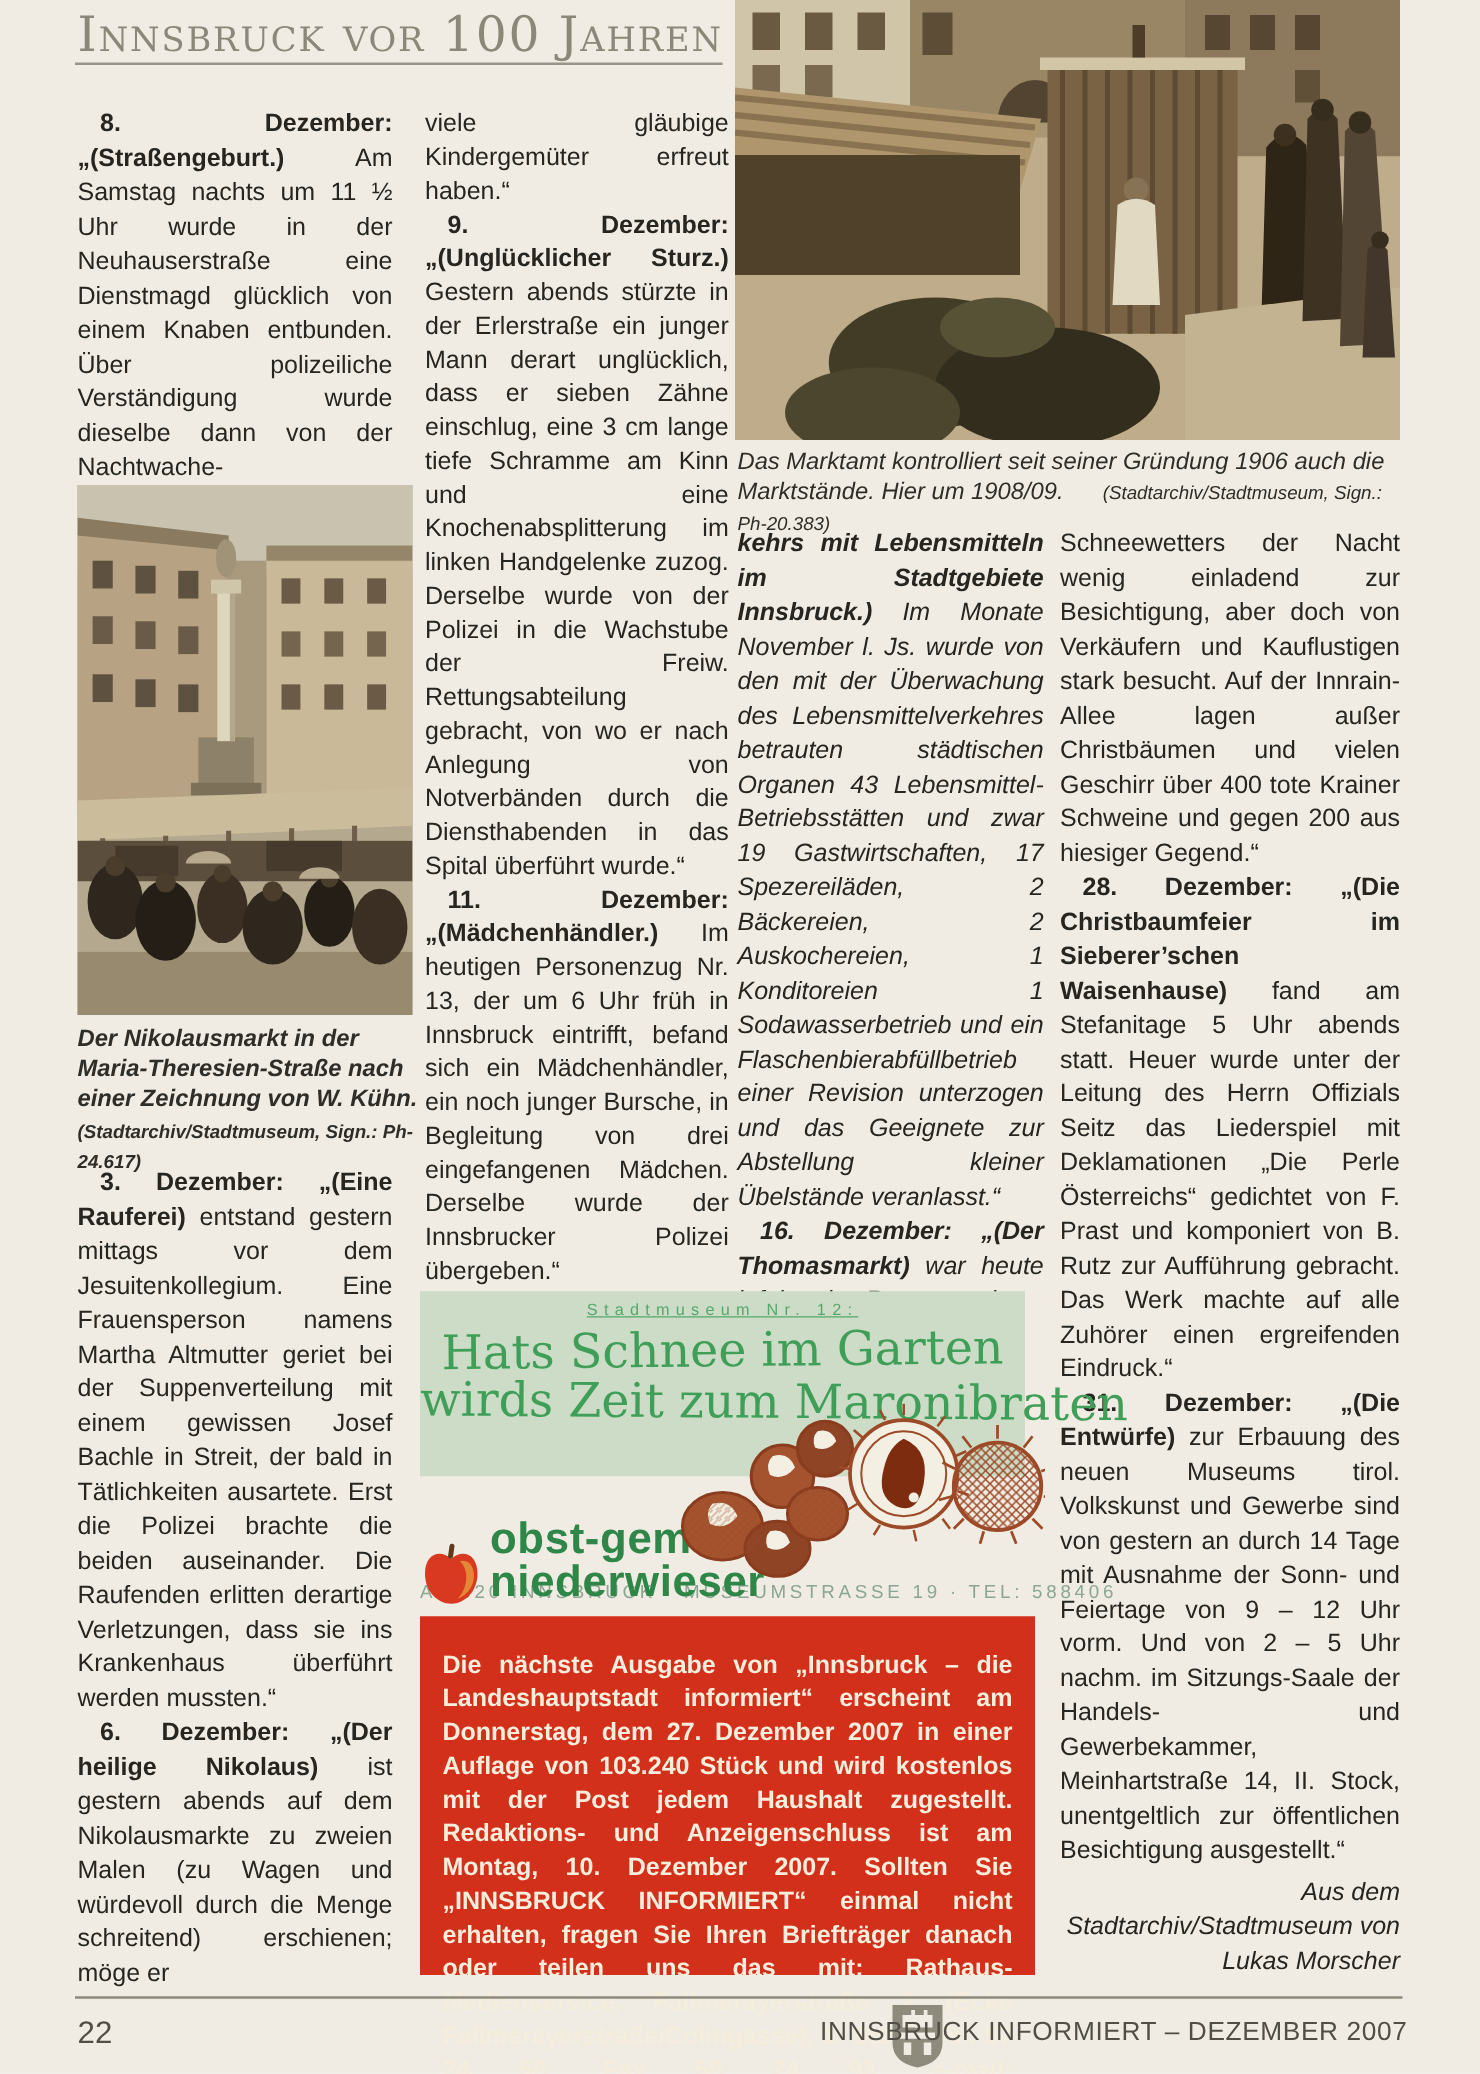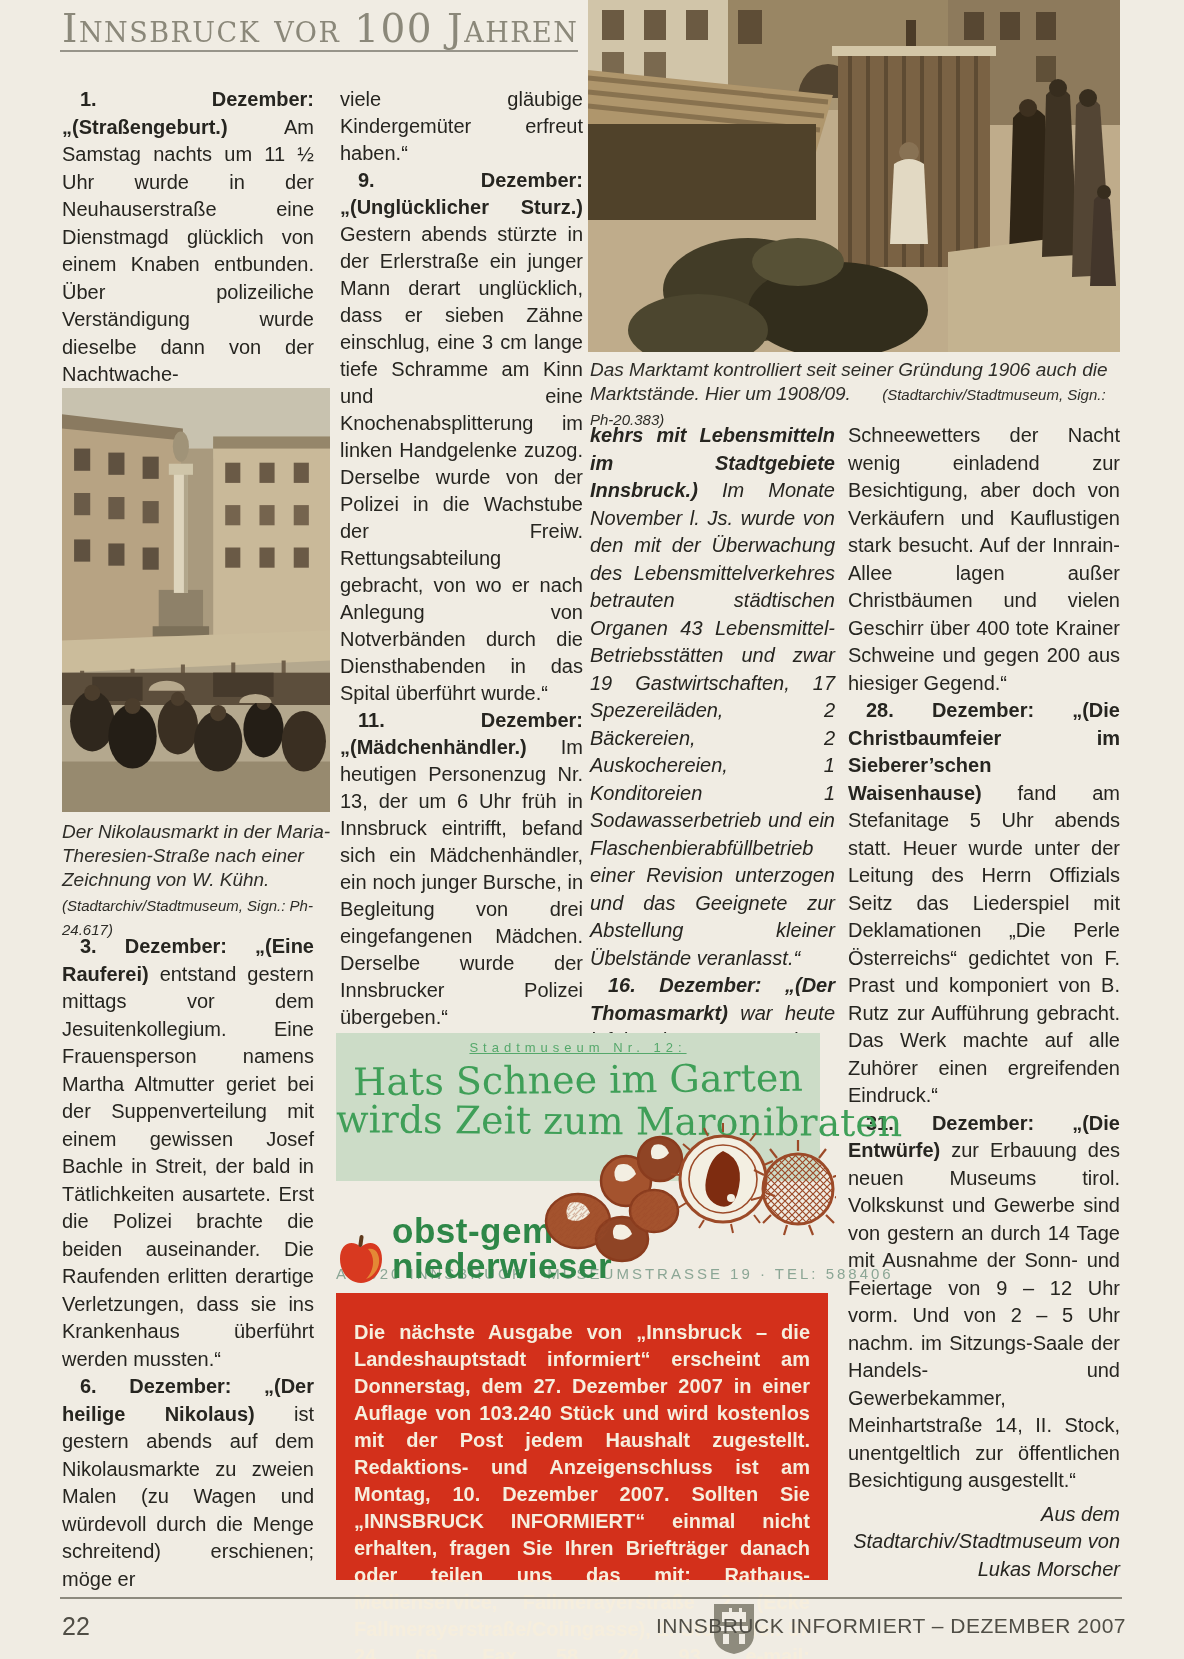--- a/index.html
+++ b/index.html
@@ -52,21 +52,21 @@
     position:absolute;left:590px;top:358px;width:532px;
     font-style:italic;font-size:19px;line-height:24px;color:#2e2d28;
   }
   .photo-caption .credit{font-size:15px;margin-left:26px;}
   .painting{
     position:absolute;left:62px;top:388px;width:268px;height:424px;
     background:#b4a88e;
   }
   .painting-caption{
     position:absolute;left:62px;top:820px;width:274px;
-    font-style:italic;font-size:19px;line-height:24px;color:#2e2d28;
+    font-style:italic;font-size:19px;line-height:24px;color:#2e2d28;font-weight:bold;
   }
   .painting-caption .credit{display:block;font-size:15px;margin-top:2px;}
   
   .green-ad{position:absolute;left:336px;top:1033px;width:484px;height:252px;}
   .green-box{
     position:absolute;left:0;top:0;width:100%;height:148px;
     background:#ccdcc7;
   }
   .green-kicker{
     position:absolute;left:0;top:7px;width:100%;
@@ -168,21 +168,21 @@
       <ellipse cx="210" cy="262" rx="46" ry="24" fill="#555036"></ellipse>
       <rect x="0" y="0" width="532" height="352" fill="#7a6848" opacity="0.06"></rect>
     </svg>
   </figure>
   <div class="photo-caption">
     <span>Das Marktamt kontrolliert seit seiner Gründung 1906 auch die Marktstände. Hier um 1908/09.</span>
     <span class="credit">(Stadtarchiv/Stadtmuseum, Sign.: Ph-20.383)</span>
   </div>
 
   <div class="col" id="col1a">
-    <p class="story"><b class="lead">1. Dezember: „(Straßengeburt.)</b><span> Am Samstag nachts um 11 ½ Uhr wurde in der Neuhauserstraße eine Dienstmagd glücklich von einem Knaben entbunden. Über polizeiliche Verständigung wurde dieselbe dann von der Nachtwache-Rettungsabteilung in die Gebäranstalt überführt.“</span></p>
+    <p class="story"><b class="lead">8. Dezember: „(Straßengeburt.)</b><span> Am Samstag nachts um 11 ½ Uhr wurde in der Neuhauserstraße eine Dienstmagd glücklich von einem Knaben entbunden. Über polizeiliche Verständigung wurde dieselbe dann von der Nachtwache-Rettungsabteilung in die Gebäranstalt überführt.“</span></p>
   </div>
 
   <figure class="painting">
     <svg viewBox="0 0 266 420" preserveAspectRatio="none">
       <rect width="266" height="420" fill="#c8c2af"></rect>
       <rect y="70" width="266" height="350" fill="#b4a88e"></rect>
       <path d="M0,30 L118,45 L118,262 L0,262 Z" fill="#b7a383"></path>
       <path d="M0,26 L120,40 L120,52 L0,40 Z" fill="#8a7a60"></path>
       <rect x="12" y="60" width="16" height="22" fill="#5f5140"></rect>
         <rect x="46" y="64" width="16" height="22" fill="#5f5140"></rect>

